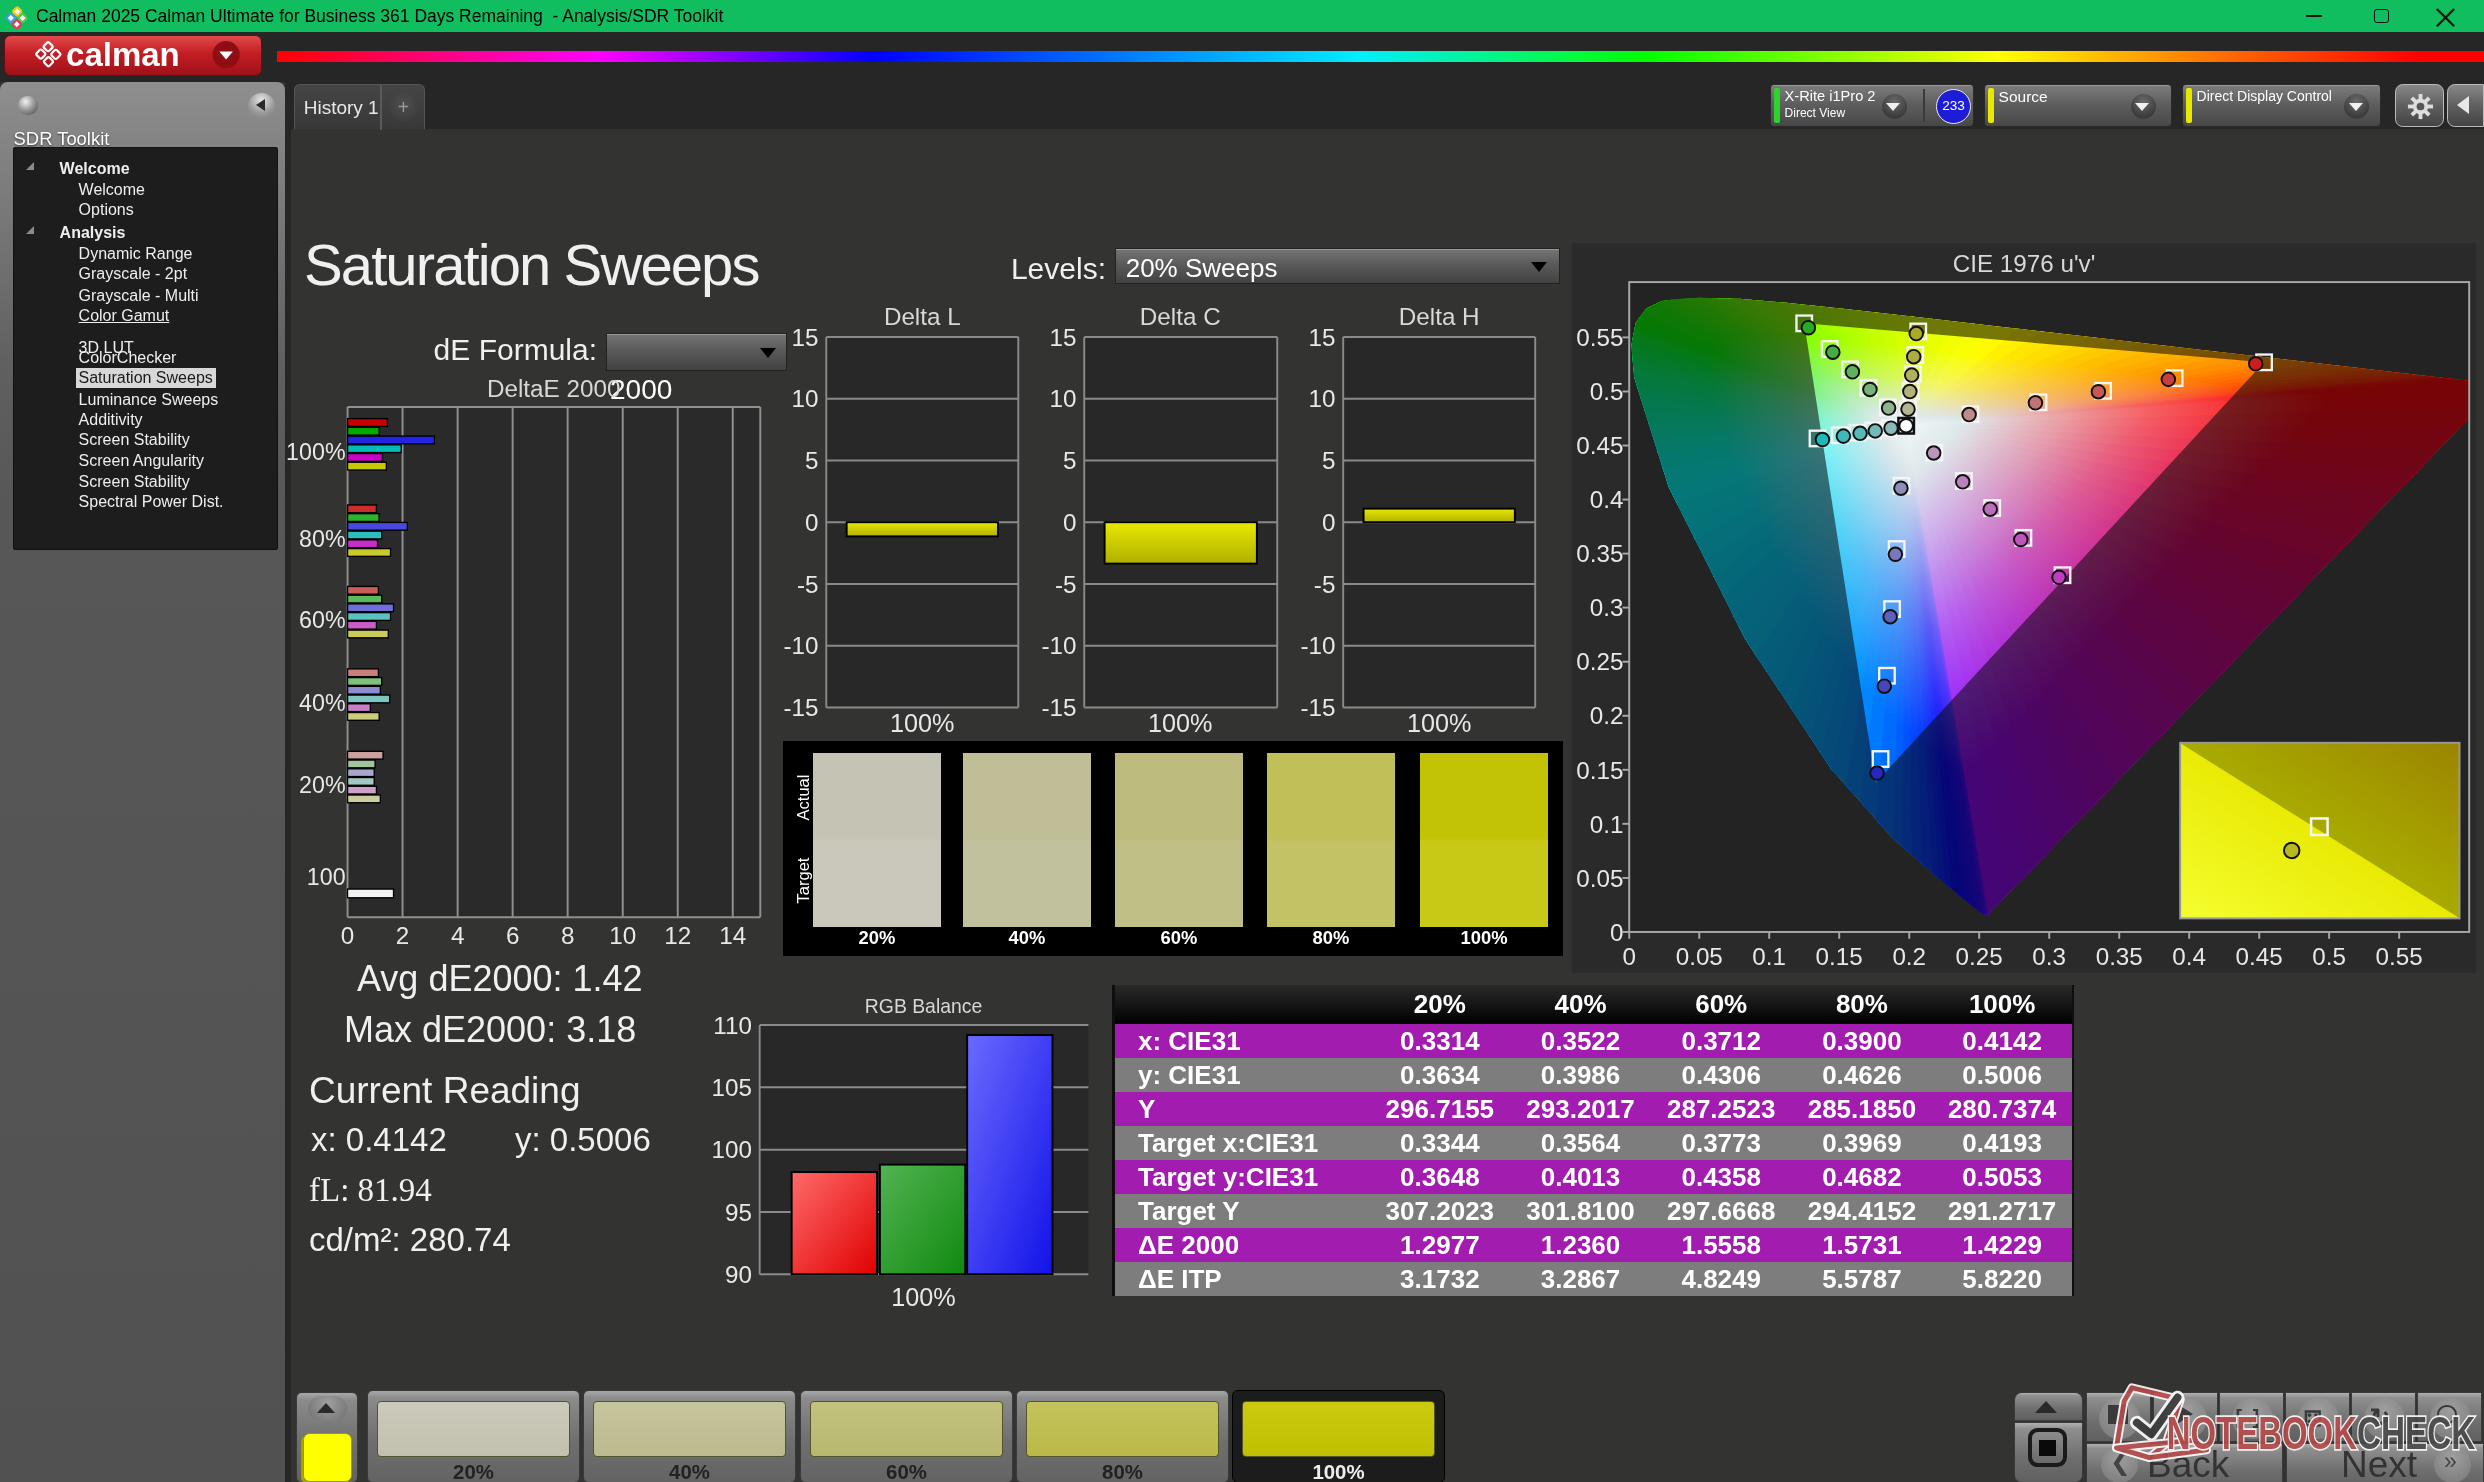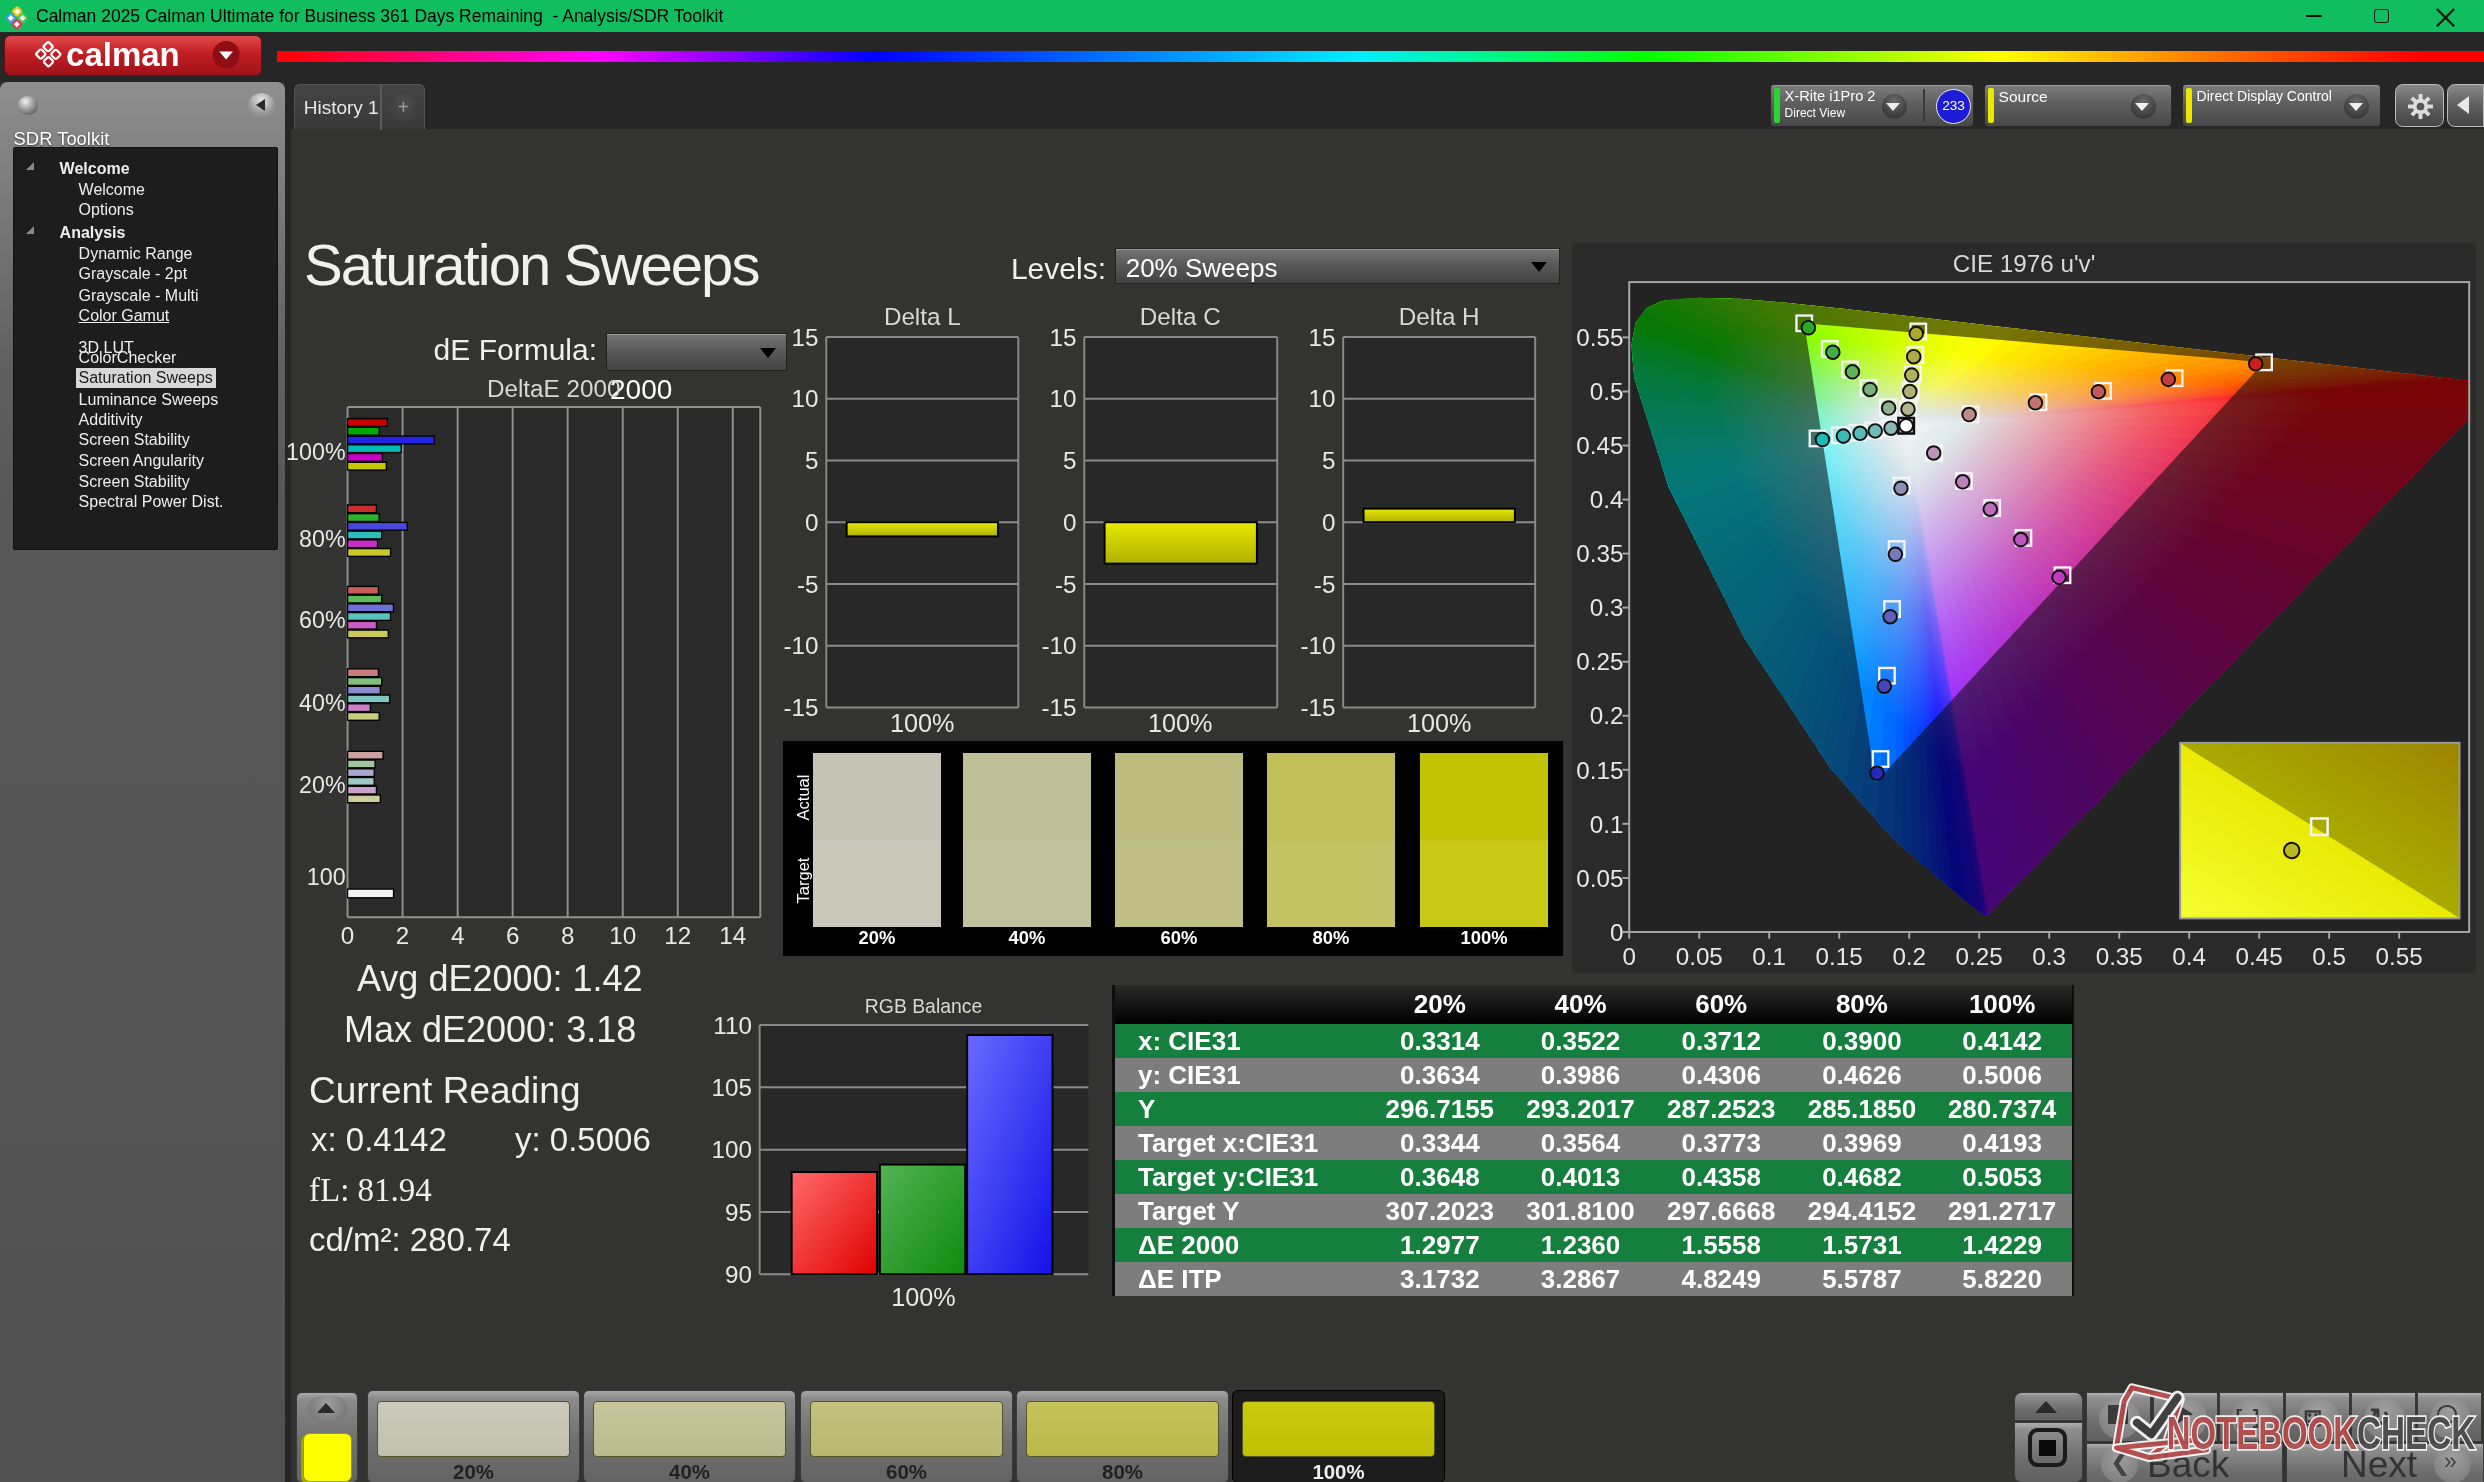--- a/index.html
+++ b/index.html
@@ -33,21 +33,21 @@
 .drop { position:absolute; background:linear-gradient(#757575 0%, #5a5a5a 45%, #424242 100%); border:1px solid #222; box-shadow:inset 0 1px 0 #999; color:#fff; }
 .darr { position:absolute; width:0; height:0; border-left:8.7px solid transparent; border-right:8.7px solid transparent; border-top:10.7px solid #000; }
 h1 { position:absolute; left:304px; top:231px; font-size:58px; font-weight:normal; color:#f0f0f0; letter-spacing:-1.9px; }
 .lbl { position:absolute; color:#f0f0f0; }
 svg { position:absolute; display:block; }
 
 #tbl { left:1112px; top:985px; width:962px; height:309px; border-collapse:collapse; table-layout:fixed; font-size:26px; color:#fff; position:absolute; border-left:3.9px solid #0e0e0e; border-right:2.9px solid #0e0e0e; }
 #tbl td { padding:0; text-align:center; height:34px; font-weight:bold; }
 #tbl td:first-child { text-align:left; padding-left:23px; font-weight:bold; width:256px; }
 #tbl tr.h { background:linear-gradient(#2a2a2a,#000); font-weight:bold; height:39px; }
-#tbl tr.d { background:#15803d; }
+#tbl tr.d { background:#a21caf; }
 #tbl tr.l { background:#7d7d7d; }
 
 .swbtn { position:absolute; top:1390px; height:93px; border-radius:5.8px; background:linear-gradient(#a8a8a8 0%, #8b8b8b 8%, #6f6f6f 55%, #636363 100%); border:1px solid #3a3a3a; }
 .swpatch { position:absolute; left:8.7px; top:9.7px; right:8.7px; height:56px; border-radius:3.9px; border:1px solid #55552a; }
 .swlab { position:absolute; left:0; right:0; top:70px; text-align:center; font-size:20.4px; font-weight:bold; color:#222; }
 </style>
 </head>
 <body>
 <div id="root">
 

